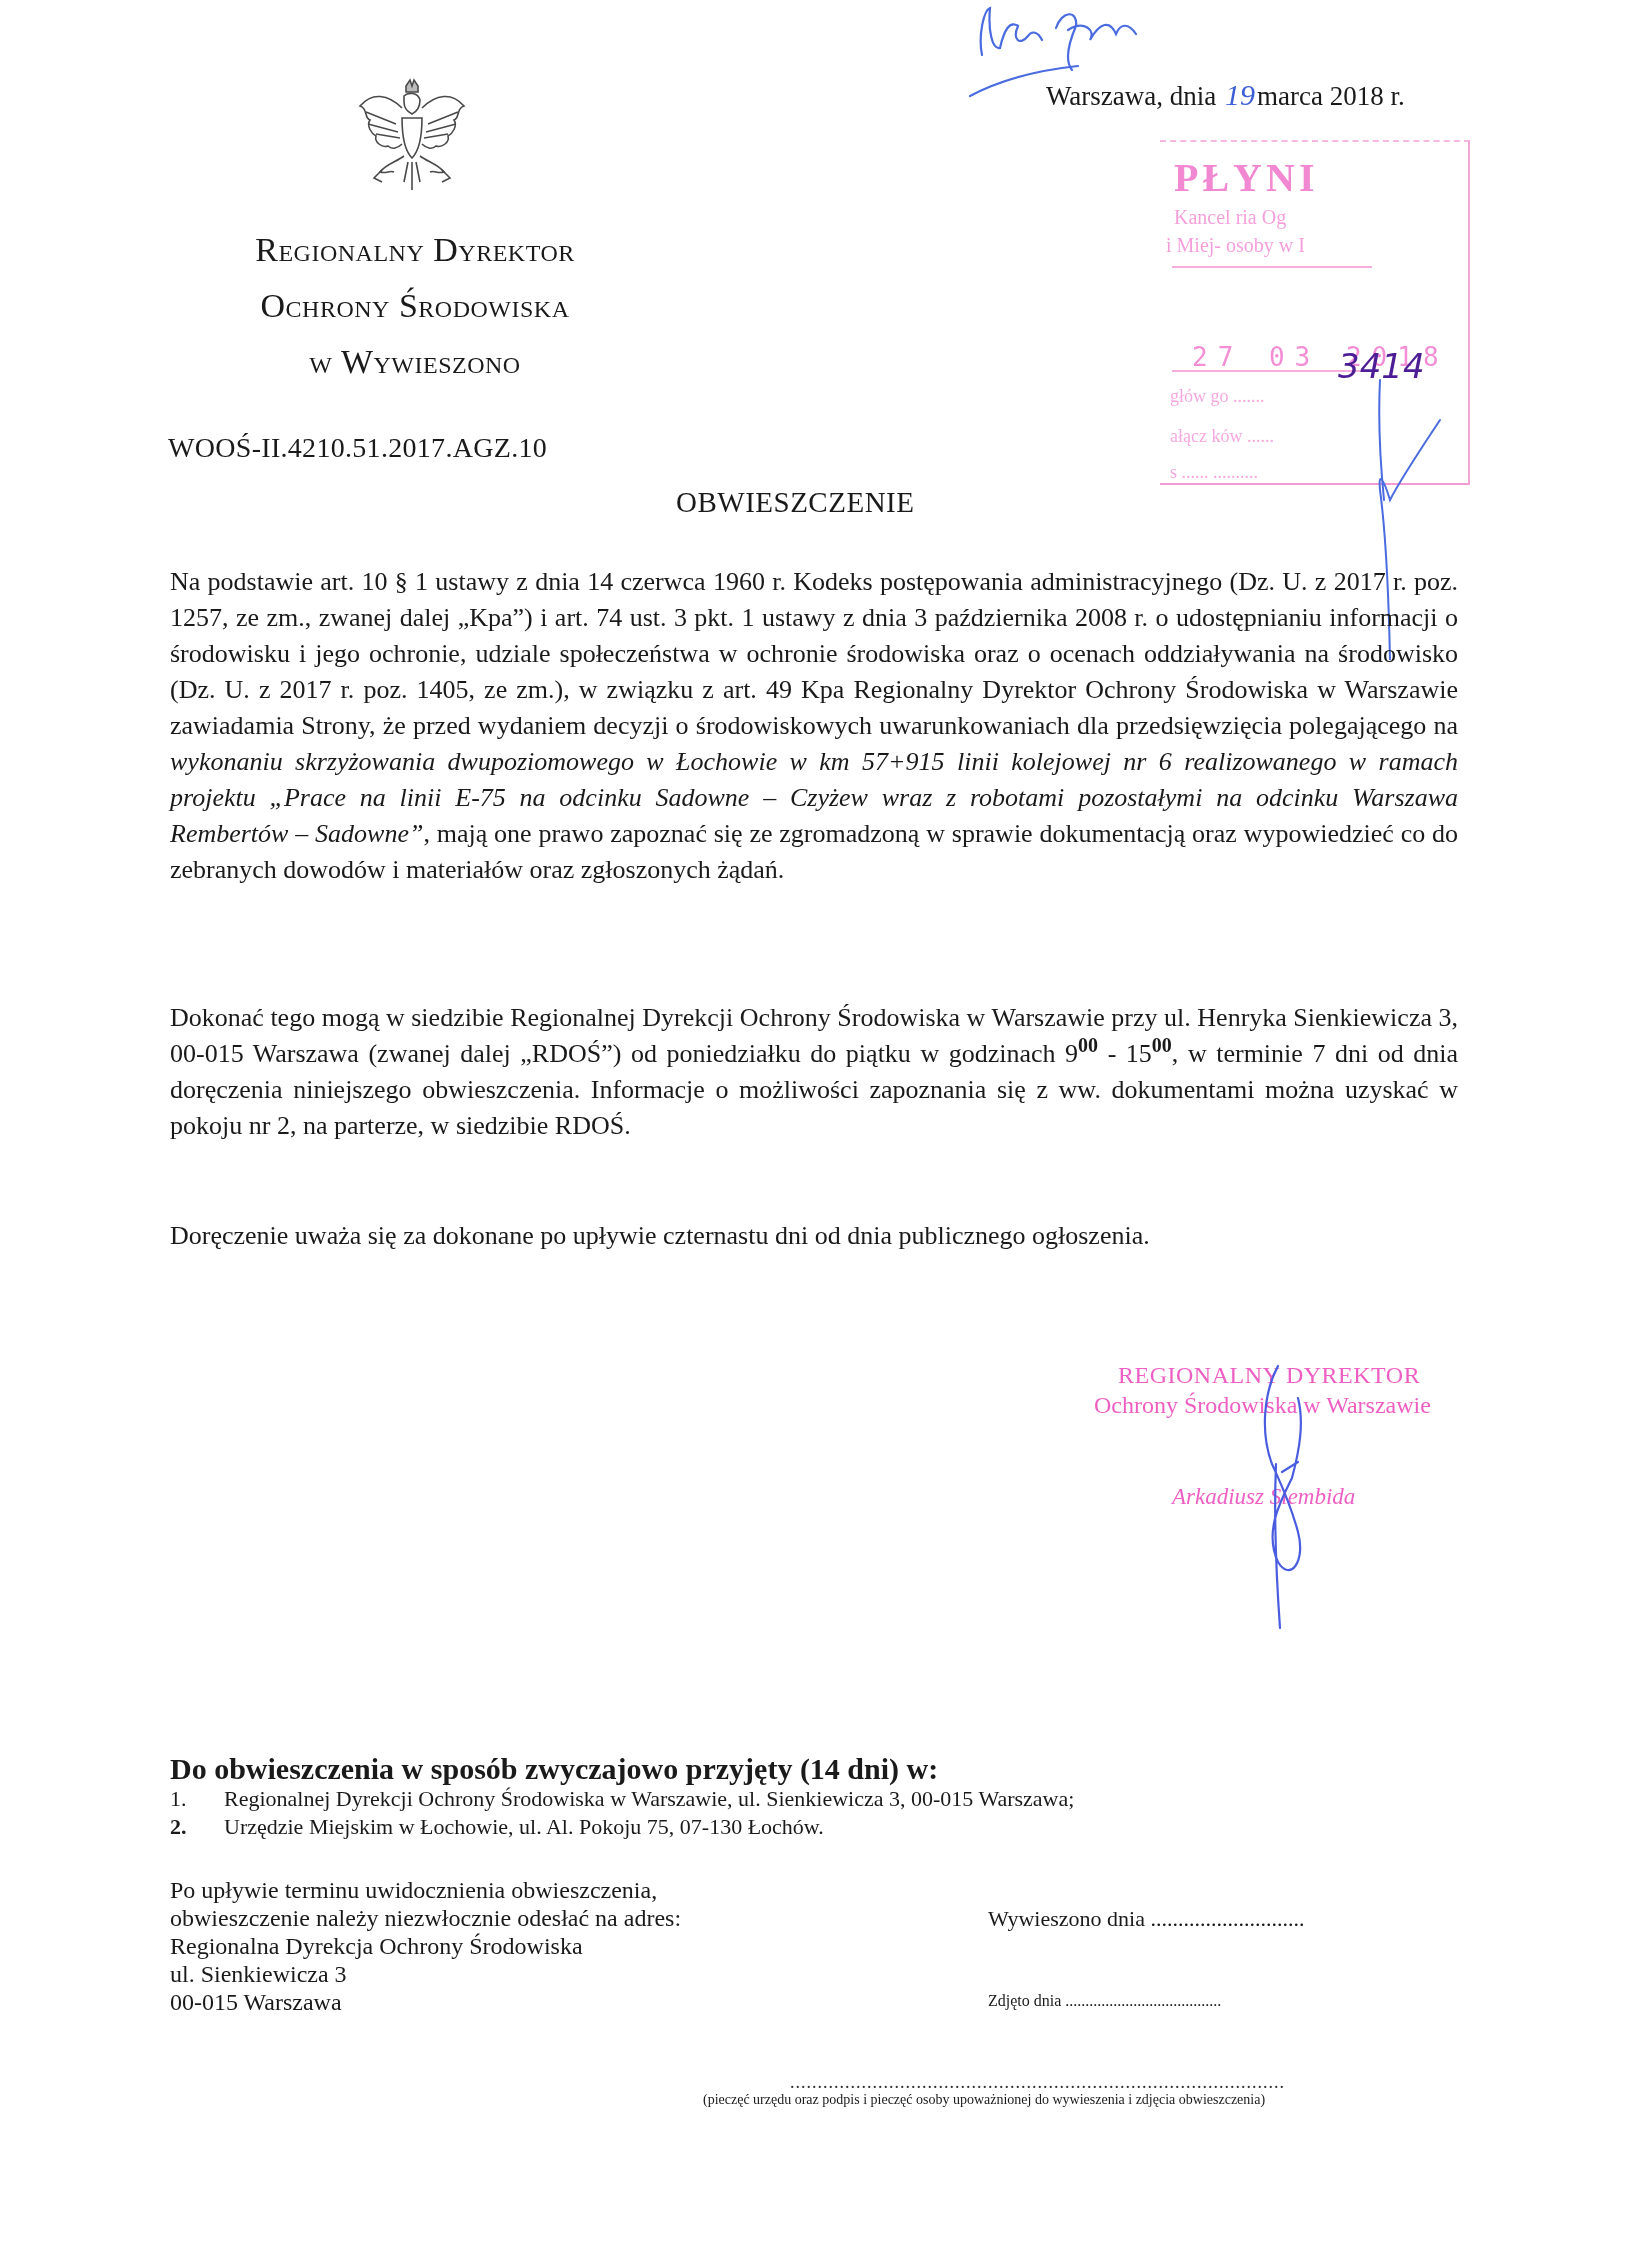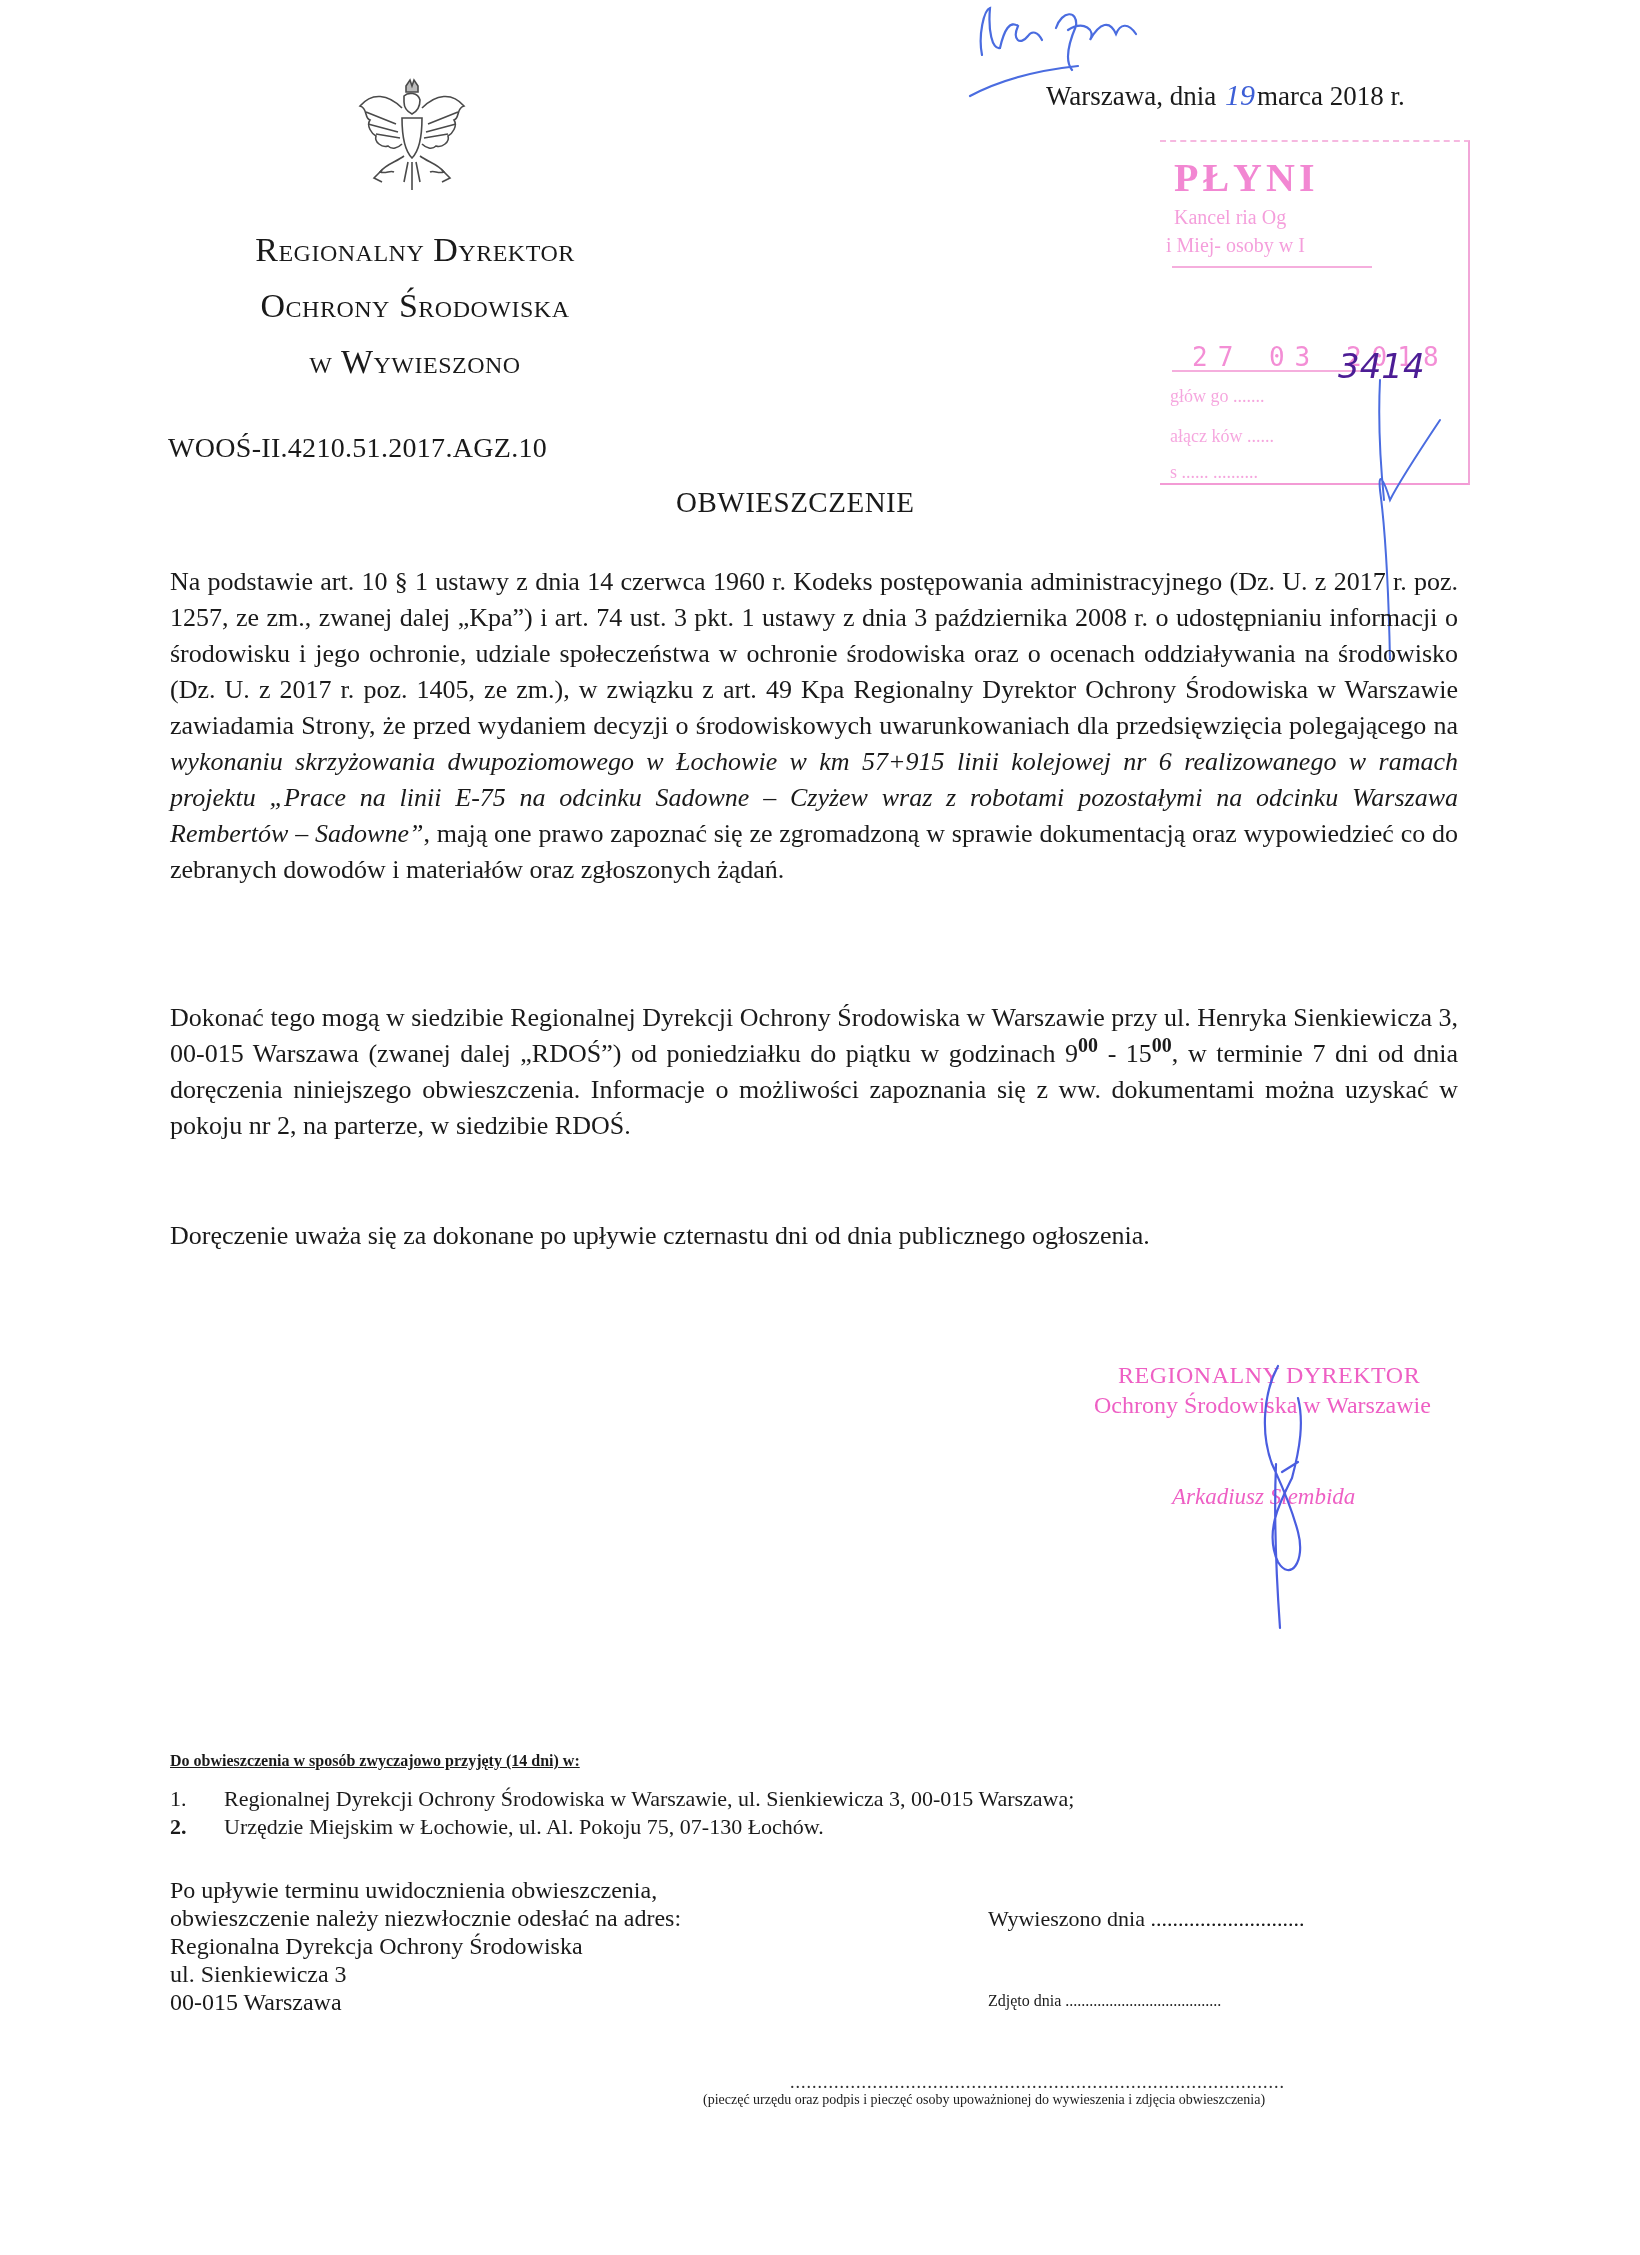--- a/index.html
+++ b/index.html
@@ -49,21 +49,21 @@
     sup { font-size: 20px; line-height: 0; font-weight: bold; }
 
     
     #sig { left: 1040px; top: 1352px; width: 400px; height: 280px; }
     #sig .s1 { position: absolute; left: 78px; top: 10px; font-size: 24px; letter-spacing: 0.5px; }
     #sig .s2 { position: absolute; left: 54px; top: 40px; font-size: 24px; }
     #sig .s3 { position: absolute; left: 132px; top: 132px; font-size: 23px; font-style: italic; }
     #sig svg { position: absolute; left: 0; top: 0; }
 
     
-    #dist-head { left: 170px; top: 1752px; font-size: 16px; font-weight: bold; text-decoration: underline; }
+    #dist-head { left: 170px; top: 1752px; font-size: 30px; font-weight: bold; }
     .dist-item { left: 170px; font-size: 22px; }
     .dist-item .n { display: inline-block; width: 54px; }
     #dist1 { top: 1786px; } #dist2 { top: 1814px; }
     #dist2 .n { font-weight: bold; }
 
     #return-block { left: 170px; top: 1876px; font-size: 24px; line-height: 28px; }
     #posted { left: 988px; top: 1906px; font-size: 22px; white-space: nowrap; }
     #removed { left: 988px; top: 1992px; font-size: 16px; white-space: nowrap; }
     #sign-dots { left: 790px; top: 2072px; font-size: 18px; letter-spacing: 1px; white-space: nowrap; color: #333; }
     #sign-caption { left: 703px; top: 2092px; font-size: 14px; white-space: nowrap; }

